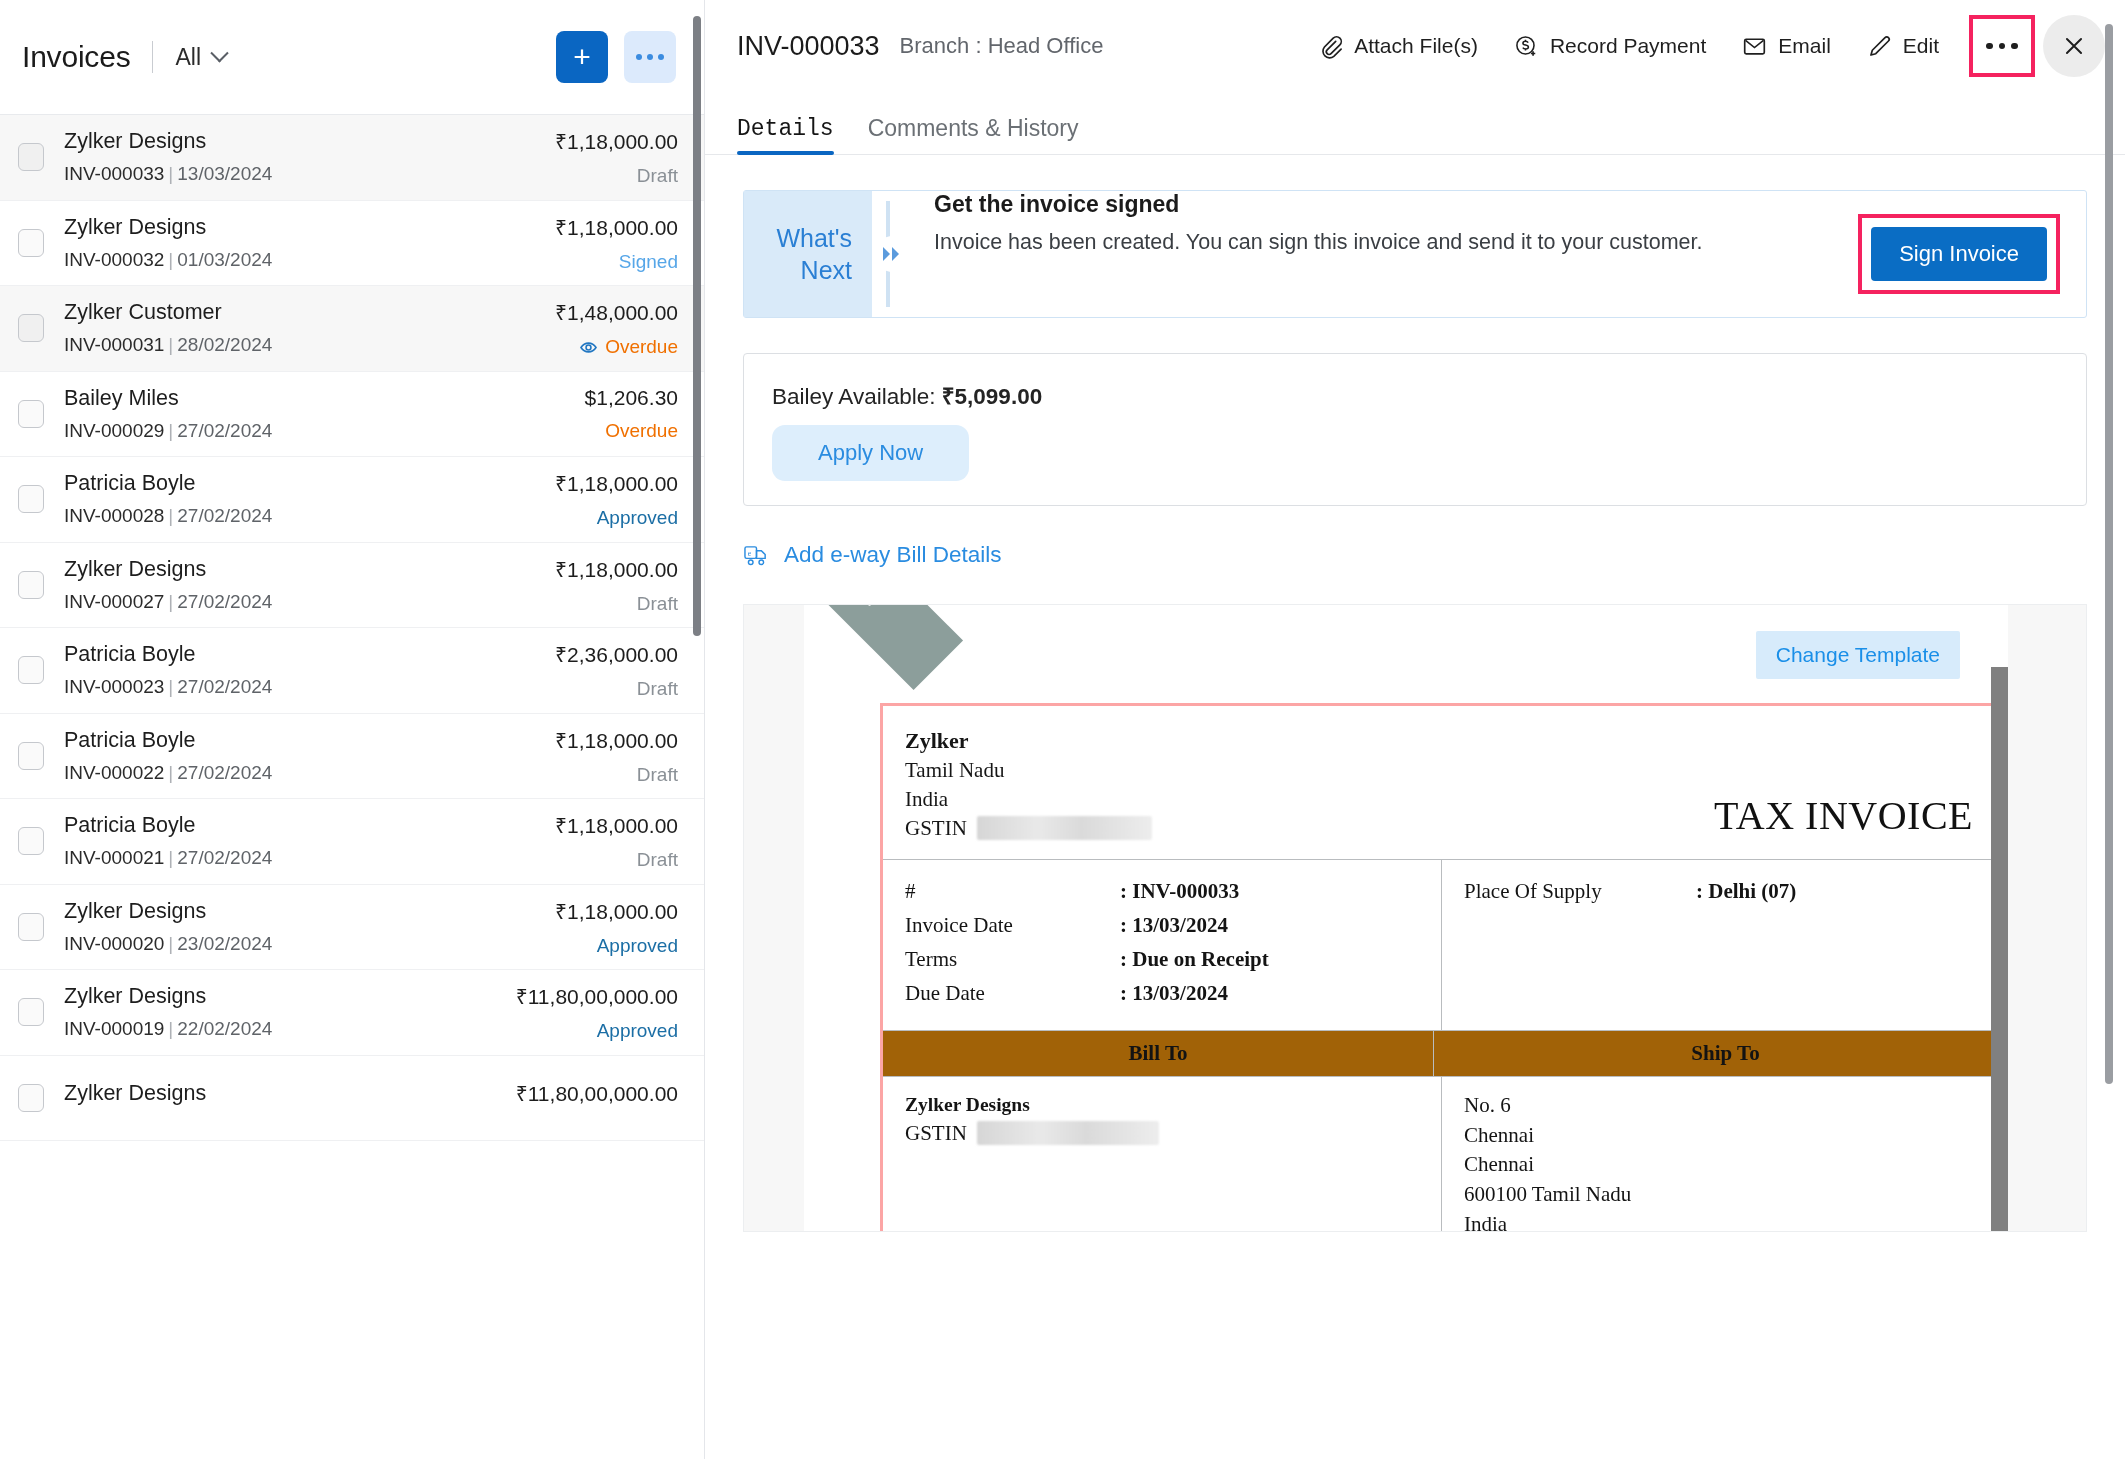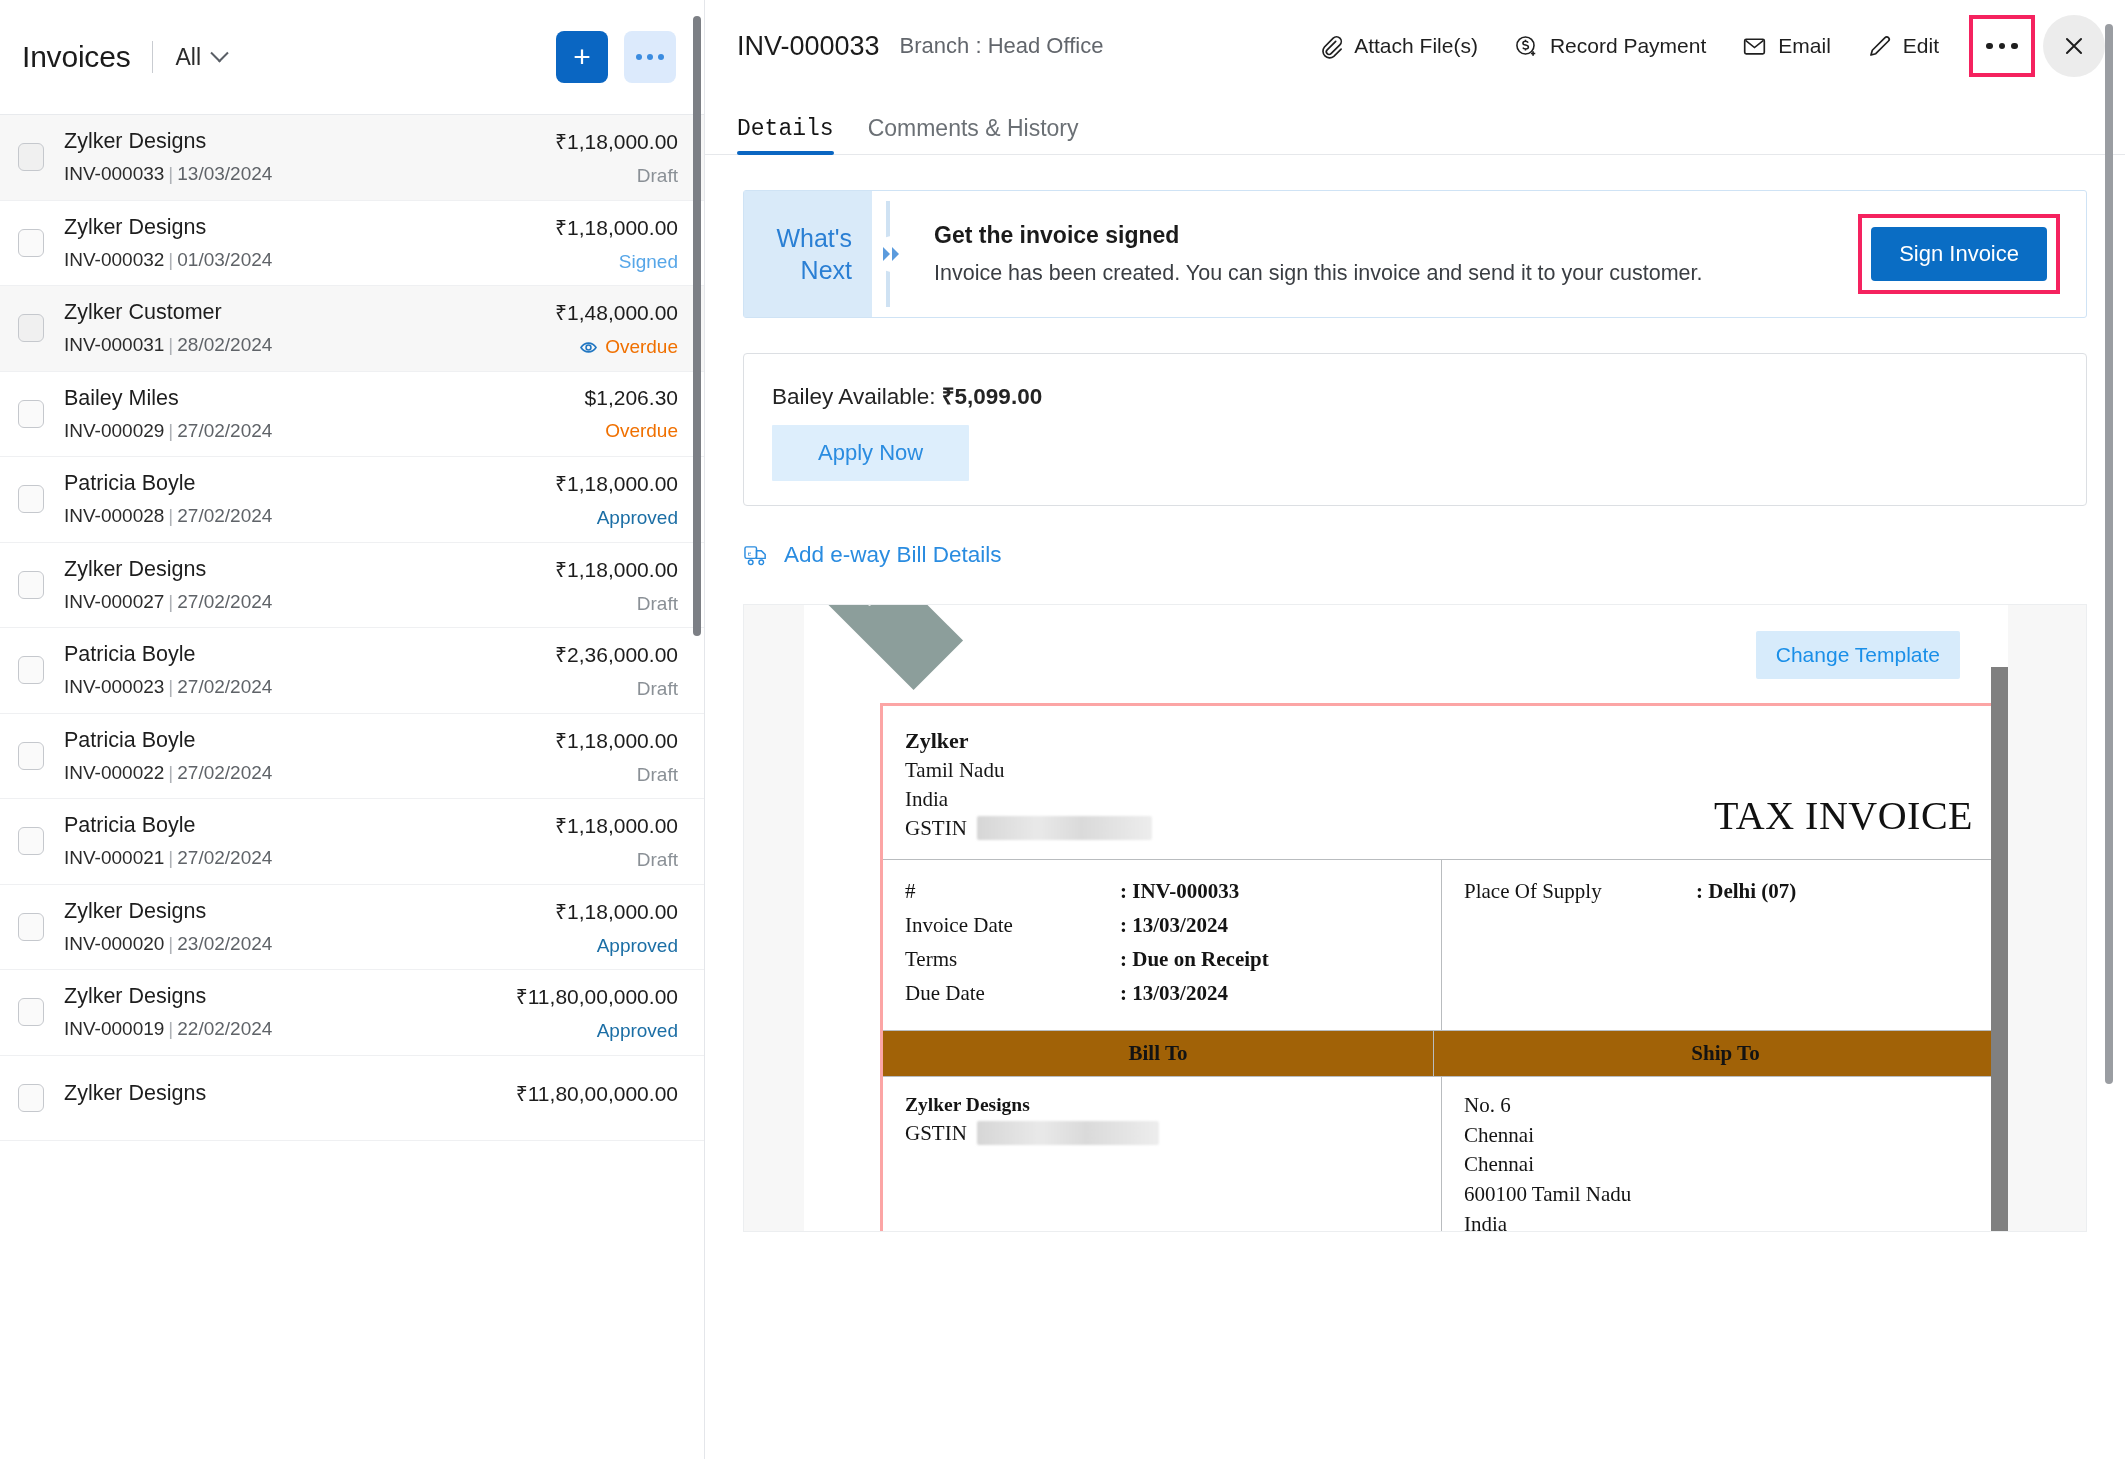--- a/index.html
+++ b/index.html
@@ -156,42 +156,42 @@
     padding-right: 20px;
     font-size: 25px; color: #2a7fd4; line-height: 1.28;
   }
   .wn-arrowcol { width: 48px; position: relative; }
   .wn-bar { position:absolute; left: 14px; top: 10px; bottom:10px; width: 4px; background:#cfe2f3; }
   .wn-circ {
     position:absolute; left: 3px; top: 50%; transform: translateY(-50%);
     width: 36px; height: 36px; border-radius: 50%; background:#fff;
     display:flex; align-items:center; justify-content:center;
   }
-  .wn-text { flex: 1; display:flex; flex-direction:column; justify-content:center; padding-left: 14px; }
+  .wn-text { flex: 1; display:flex; flex-direction:column; padding-left: 14px; }
   .wn-title { font-size: 23px; color: #1b1b1b; font-weight: bold; margin-bottom: 12px; }
   .wn-desc { font-size: 21.5px; color: #3a3e43; }
   .wn-btnwrap {
     display:flex; align-items:center; padding-right: 26px;
   }
   .sign-hl { border: 4px solid #f5225f; padding: 9px; background: #fff; }
   .btn-sign {
     background:#0a6dc4; color:#fff; border:none; cursor:pointer;
     font-size: 22px; padding: 14px 28px; border-radius: 4px;
   }
 
   .credits-card {
     margin: 35px 38px 0 38px;
     border: 1px solid #dcdfe3; border-radius: 4px;
     padding: 26px 28px 24px 28px;
   }
   .credits-line { font-size: 22.5px; color: #242424; margin-bottom: 14px; }
   .credits-line b { font-weight: bold; }
   .btn-apply {
     background:#ddeefc; color:#2a8ce0; border:none; cursor:pointer;
-    font-size: 22px; padding: 15px 46px; border-radius: 1px;
+    font-size: 22px; padding: 15px 46px; border-radius: 13px;
   }
 
   .eway {
     margin: 36px 0 0 38px; display: inline-flex; align-items: center; gap: 14px;
     cursor: pointer;
   }
   .eway-label { font-size: 22.5px; color: #2a8ce0; }
 
   
   .preview-wrap {

